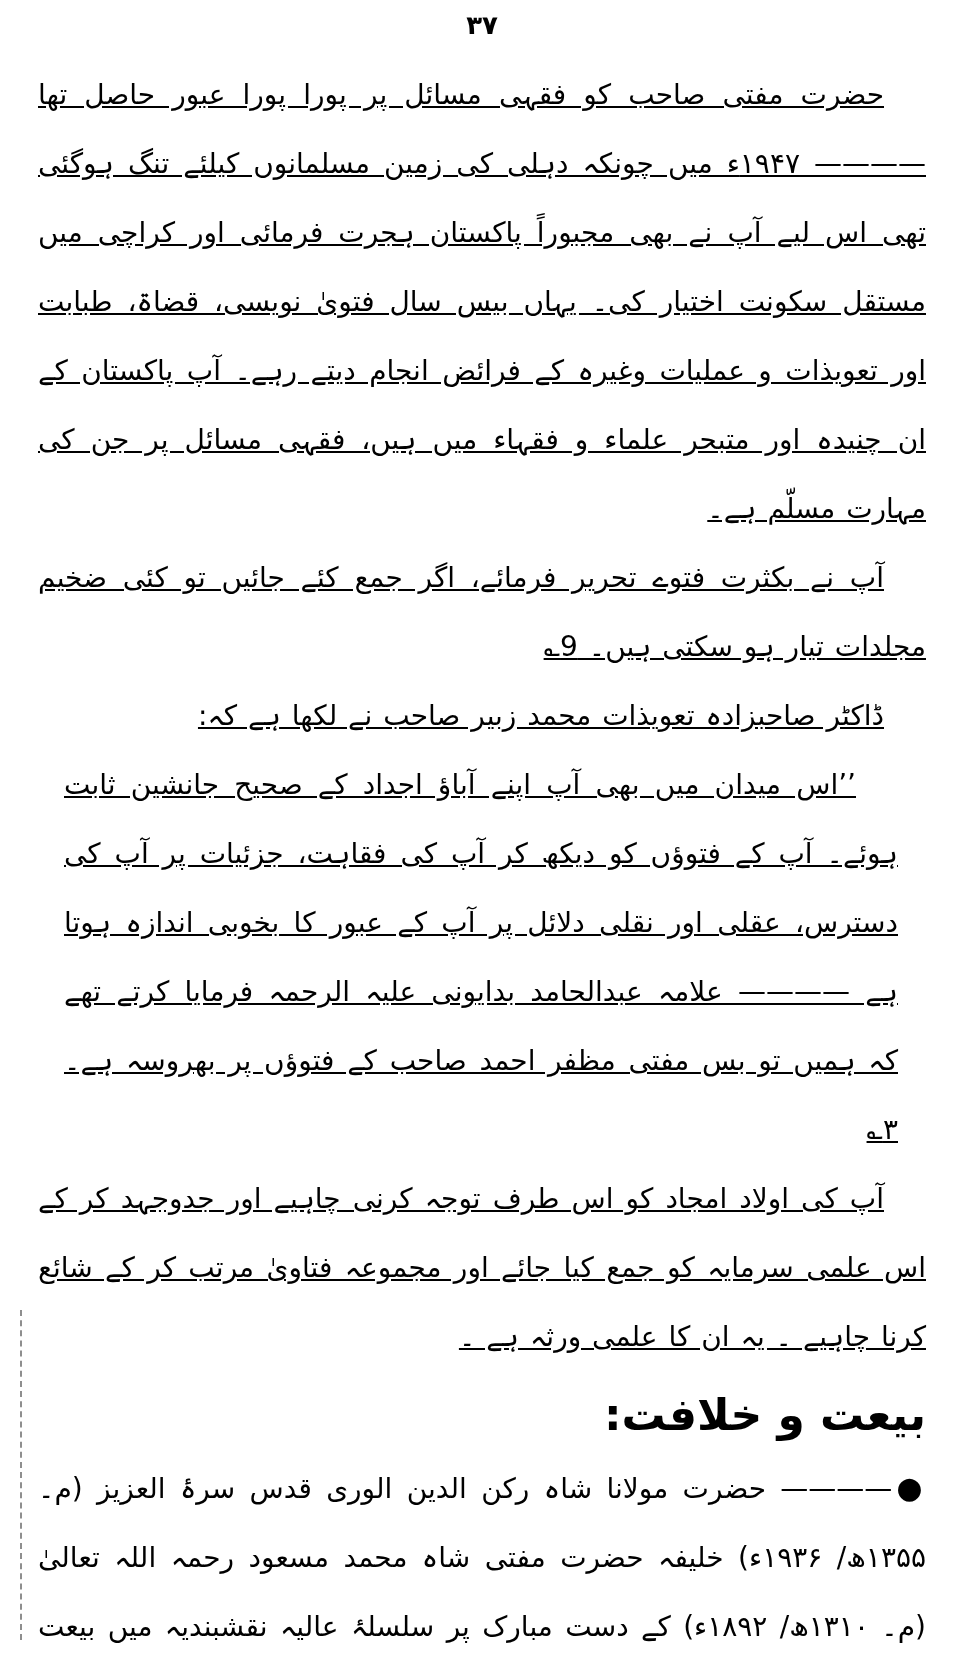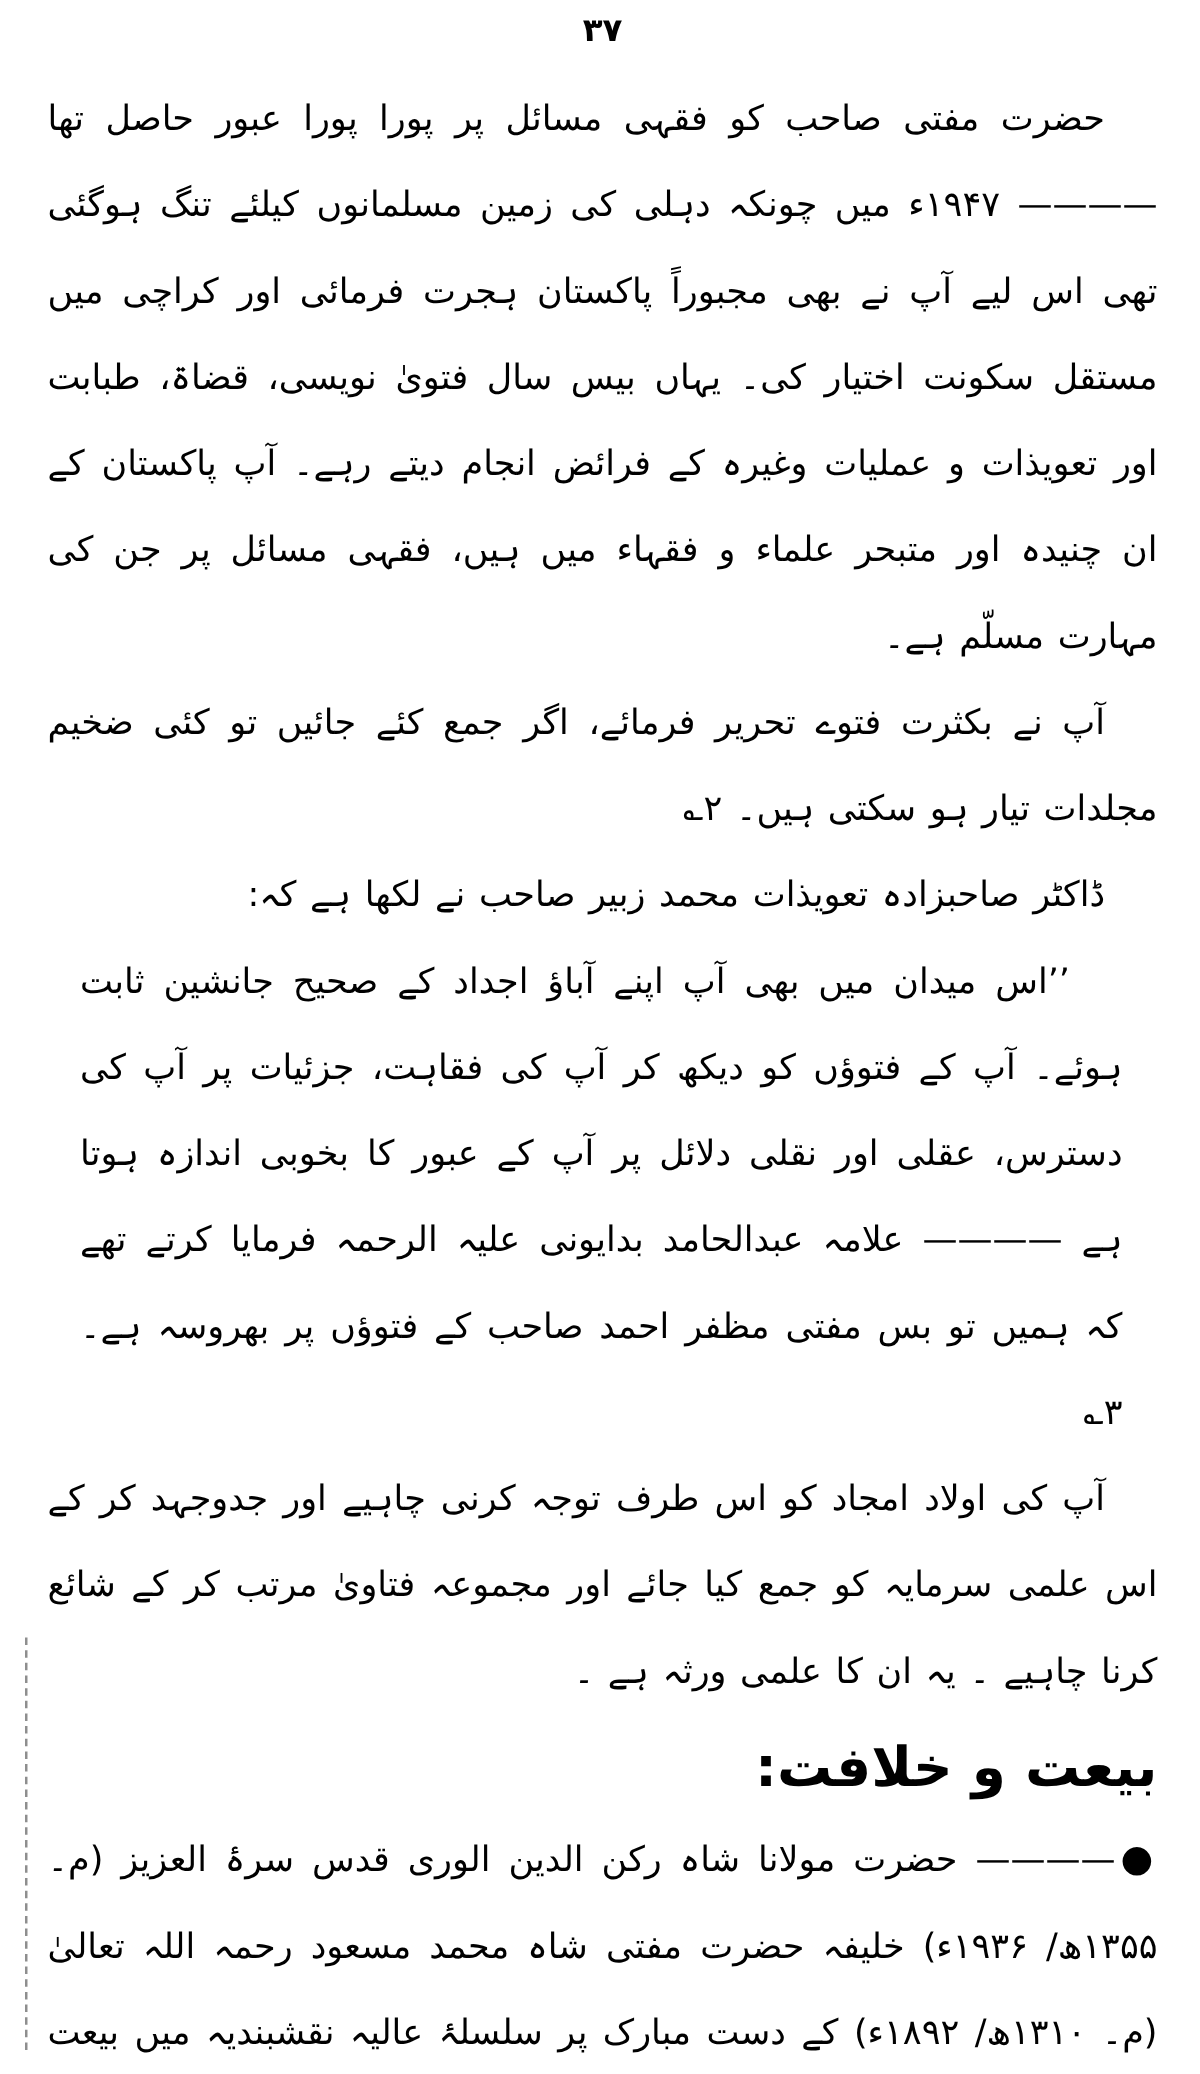--- a/index.html
+++ b/index.html
@@ -33,20 +33,21 @@
   }
   .body-text p {
     margin: 0;
     font-size: 28px;
     line-height: 69px;
     text-align: justify;
     word-spacing: 2px;
   }
   p.indent-first {
     text-indent: 42px;
+    text-decoration: underline;
   }
   .quote {
     margin: 0 28px 0 26px !important;
   }
   .section-heading {
     font-size: 44px;
     font-weight: bold;
     line-height: 76px;
     margin: 6px 0 0 0;
     text-align: right;
@@ -73,21 +74,21 @@
 <body>
 
 <div class="page">
 
   <div class="page-number">۳۷</div>
 
   <div class="body-text">
 
     <p class="indent-first">حضرت مفتی صاحب کو فقہی مسائل پر پورا پورا عبور حاصل تھا ———— ۱۹۴۷ء میں چونکہ دہلی کی زمین مسلمانوں کیلئے تنگ ہوگئی تھی اس لیے آپ نے بھی مجبوراً پاکستان ہجرت فرمائی اور کراچی میں مستقل سکونت اختیار کی۔ یہاں بیس سال فتویٰ نویسی، قضاۃ، طبابت اور تعویذات و عملیات وغیرہ کے فرائض انجام دیتے رہے۔ آپ پاکستان کے ان چنیدہ اور متبحر علماء و فقہاء میں ہیں، فقہی مسائل پر جن کی مہارت مسلّم ہے۔</p>
 
-    <p class="indent-first">آپ نے بکثرت فتوے تحریر فرمائے، اگر جمع کئے جائیں تو کئی ضخیم مجلدات تیار ہو سکتی ہیں۔ ۲؎</p>
+    <p class="indent-first">آپ نے بکثرت فتوے تحریر فرمائے، اگر جمع کئے جائیں تو کئی ضخیم مجلدات تیار ہو سکتی ہیں۔ 9؎</p>
 
     <p class="indent-first">ڈاکٹر صاحبزادہ تعویذات محمد زبیر صاحب نے لکھا ہے کہ:</p>
 
     <p class="quote indent-first">’’اس میدان میں بھی آپ اپنے آباؤ اجداد کے صحیح جانشین ثابت ہوئے۔ آپ کے فتوؤں کو دیکھ کر آپ کی فقاہت، جزئیات پر آپ کی دسترس، عقلی اور نقلی دلائل پر آپ کے عبور کا بخوبی اندازہ ہوتا ہے ———— علامہ عبدالحامد بدایونی علیہ الرحمہ فرمایا کرتے تھے کہ ہمیں تو بس مفتی مظفر احمد صاحب کے فتوؤں پر بھروسہ ہے۔ ۳؎</p>
 
     <p class="indent-first">آپ کی اولاد امجاد کو اس طرف توجہ کرنی چاہیے اور جدوجہد کر کے اس علمی سرمایہ کو جمع کیا جائے اور مجموعہ فتاویٰ مرتب کر کے شائع کرنا چاہیے ۔ یہ ان کا علمی ورثہ ہے ۔</p>
 
     <h2 class="section-heading">بیعت و خلافت:</h2>
 
 

